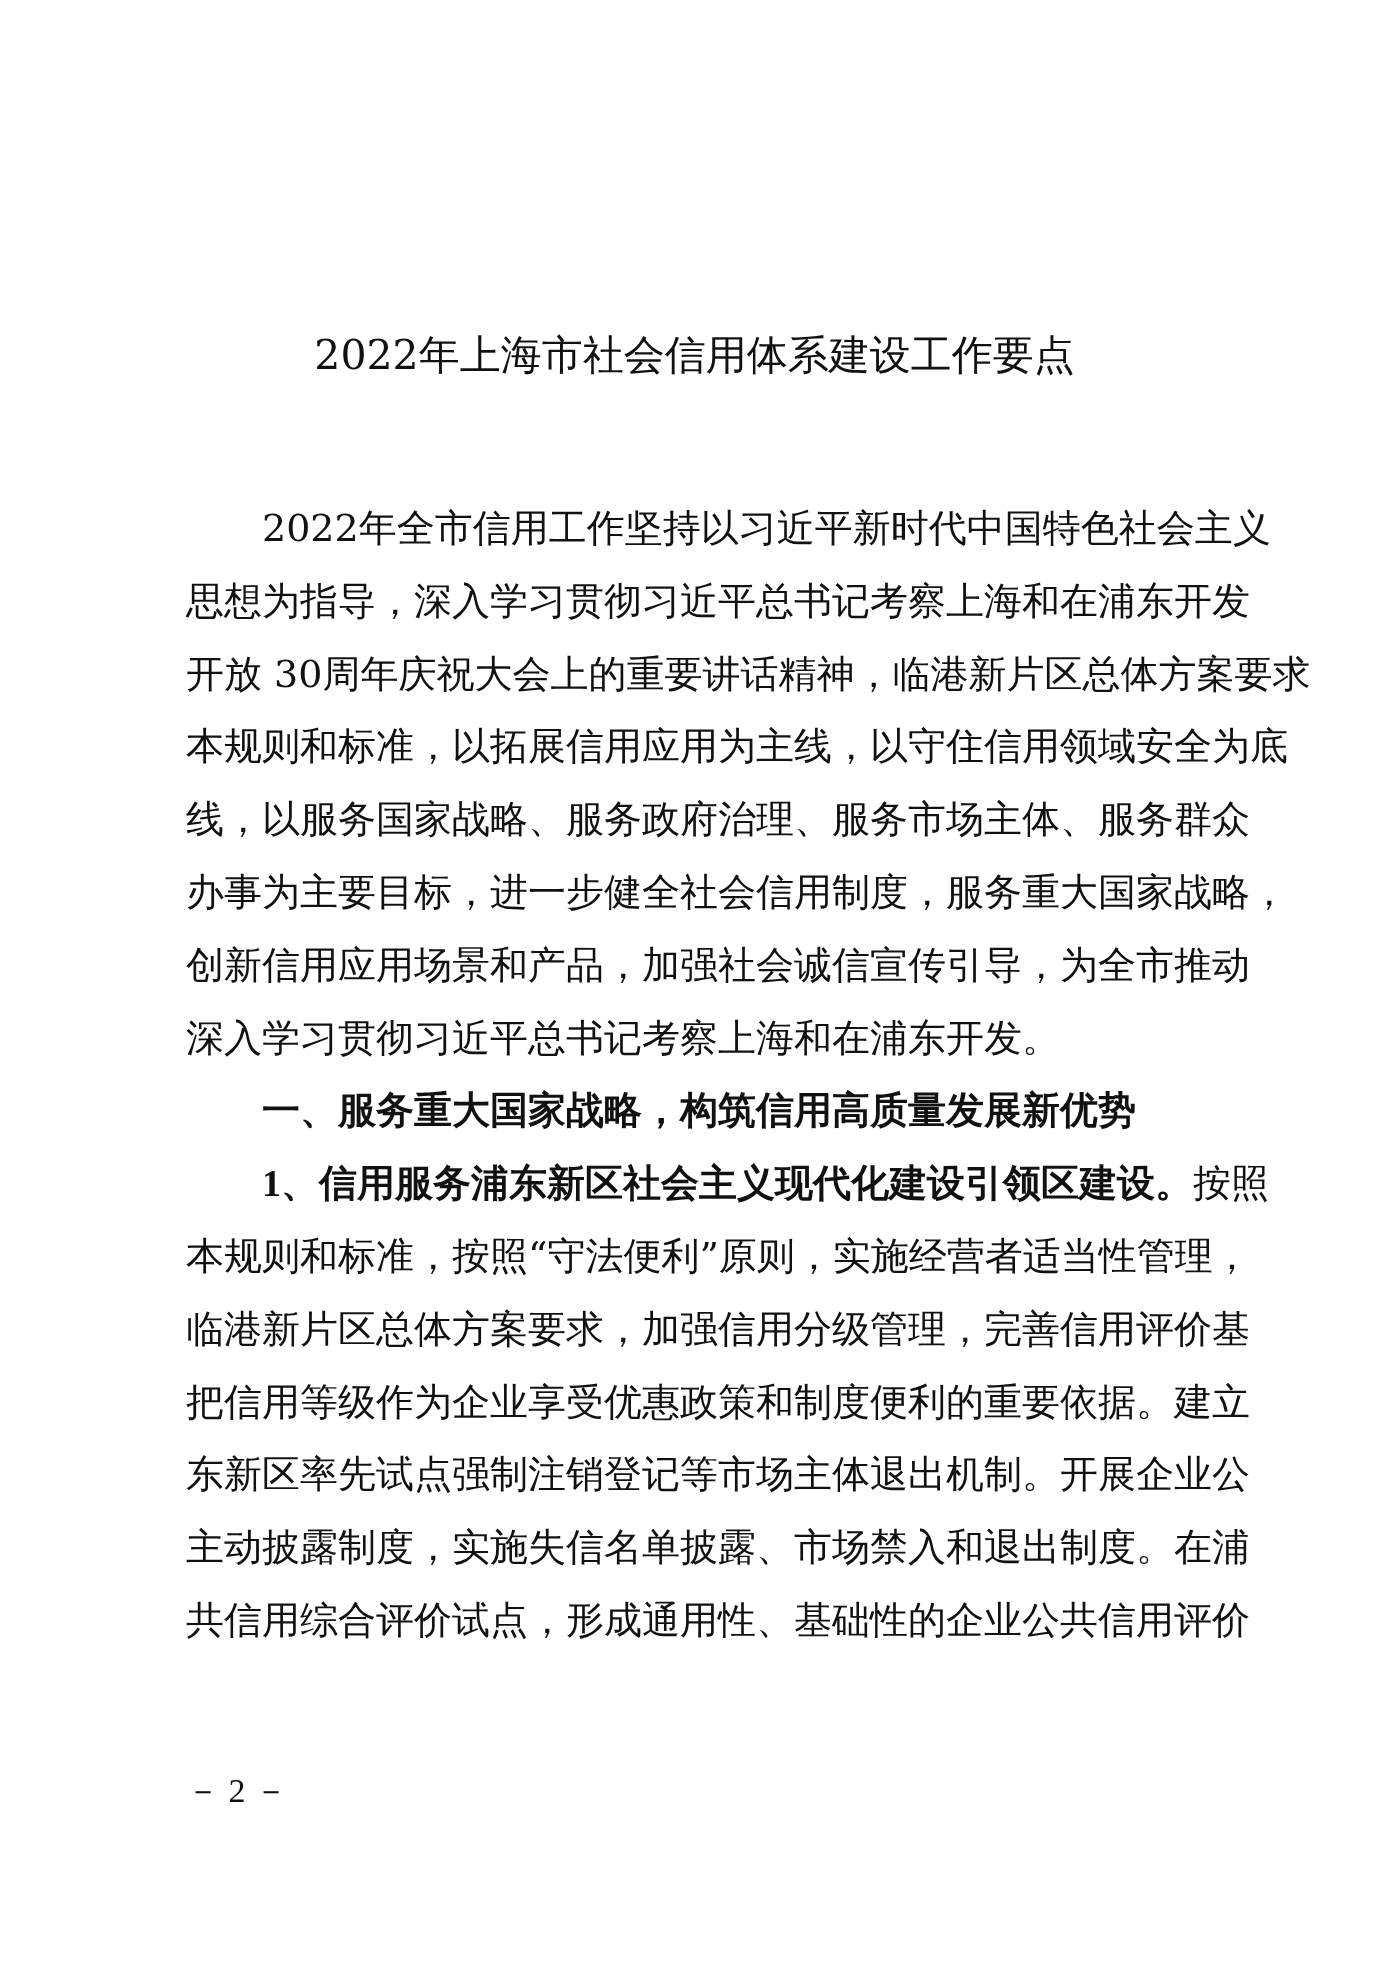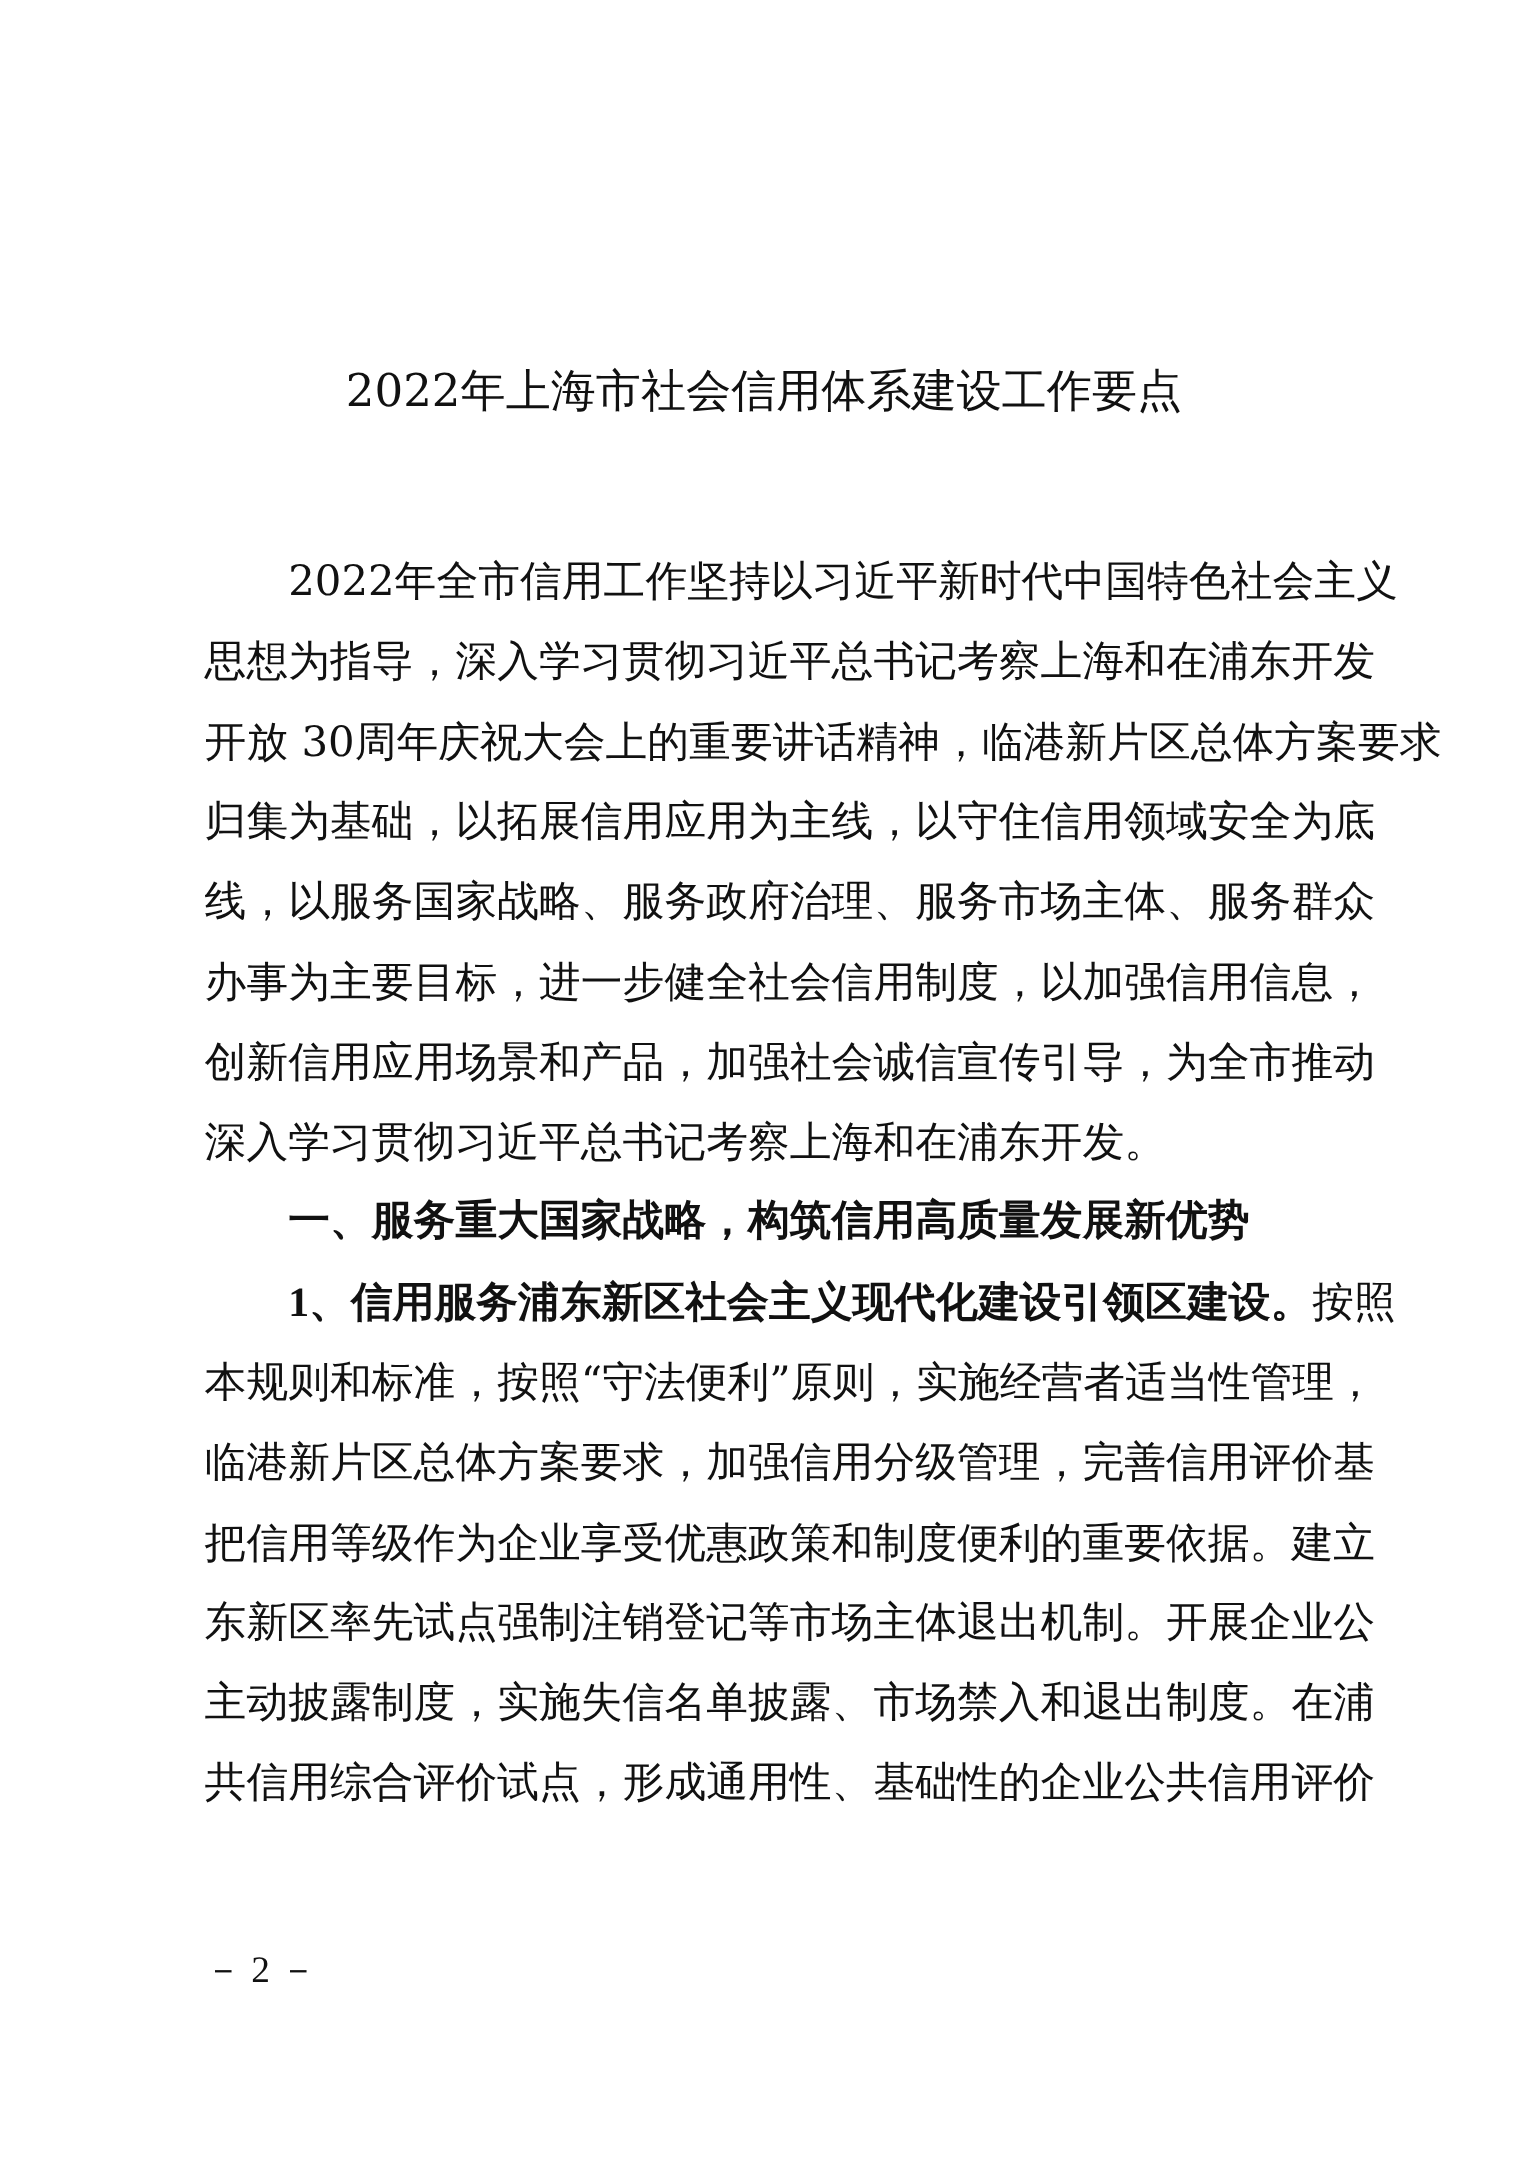--- a/index.html
+++ b/index.html
@@ -21,23 +21,23 @@
 </head>
 <body>
 
 <div class="page">
   <div class="title">2022年上海市社会信用体系建设工作要点</div>
 
   <div class="body">
     <div class="line indent">2022年全市信用工作坚持以习近平新时代中国特色社会主义</div>
     <div class="line">思想为指导，深入学习贯彻习近平总书记考察上海和在浦东开发</div>
     <div class="line">开放 30周年庆祝大会上的重要讲话精神，临港新片区总体方案要求</div>
-    <div class="line">归集为基础，以拓展信用应用为主线，以守住信用领域安全为底</div>
+    <div class="line">本规则和标准，以拓展信用应用为主线，以守住信用领域安全为底</div>
     <div class="line">线，以服务国家战略、服务政府治理、服务市场主体、服务群众</div>
-    <div class="line">办事为主要目标，进一步健全社会信用制度，以加强信用信息，</div>
+    <div class="line">办事为主要目标，进一步健全社会信用制度，服务重大国家战略，</div>
     <div class="line">创新信用应用场景和产品，加强社会诚信宣传引导，为全市推动</div>
     <div class="line last">深入学习贯彻习近平总书记考察上海和在浦东开发。</div>
 
     <div class="line indent bold heading">一、服务重大国家战略，构筑信用高质量发展新优势</div>
 
     <div class="line indent">
       <span class="bold">1、信用服务浦东新区社会主义现代化建设引领区建设。</span><span>按照</span>
     </div>
     <div class="line">本规则和标准，按照“守法便利”原则，实施经营者适当性管理，</div>
     <div class="line">临港新片区总体方案要求，加强信用分级管理，完善信用评价基</div>

